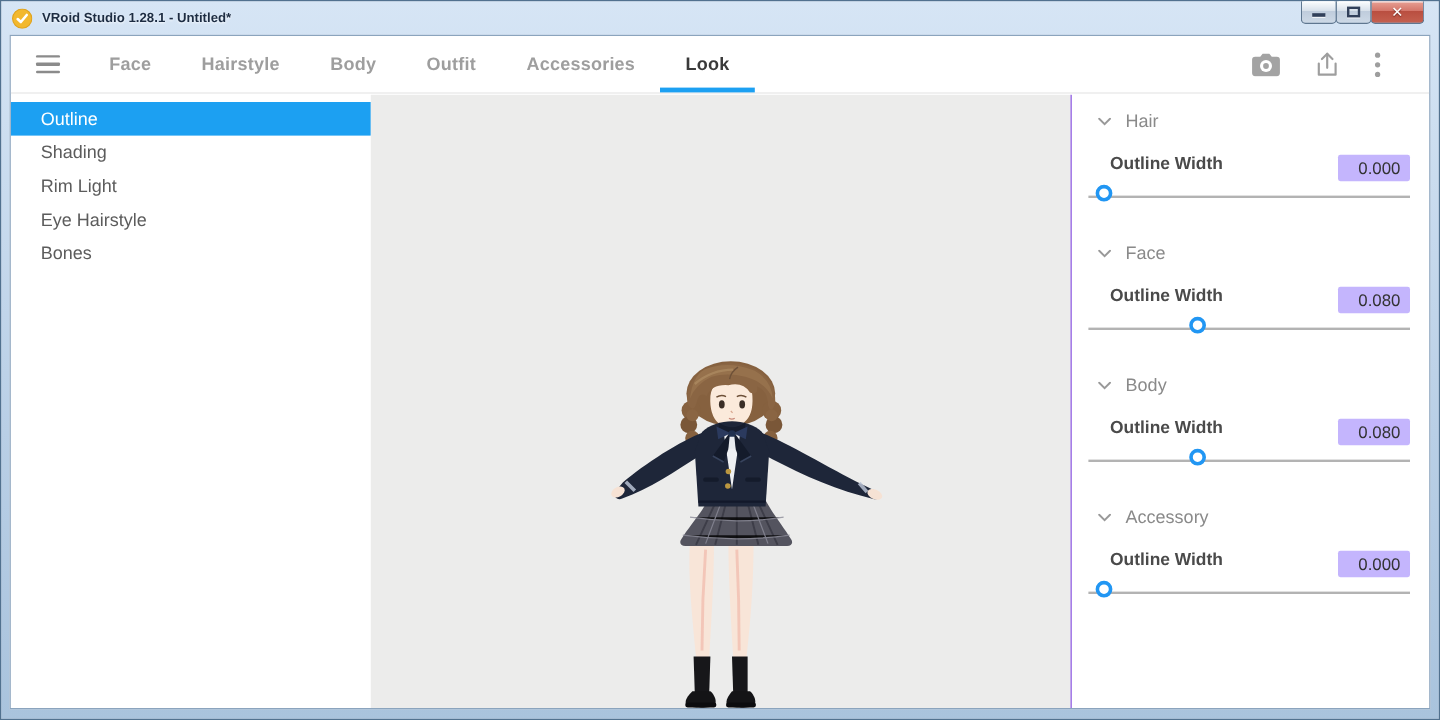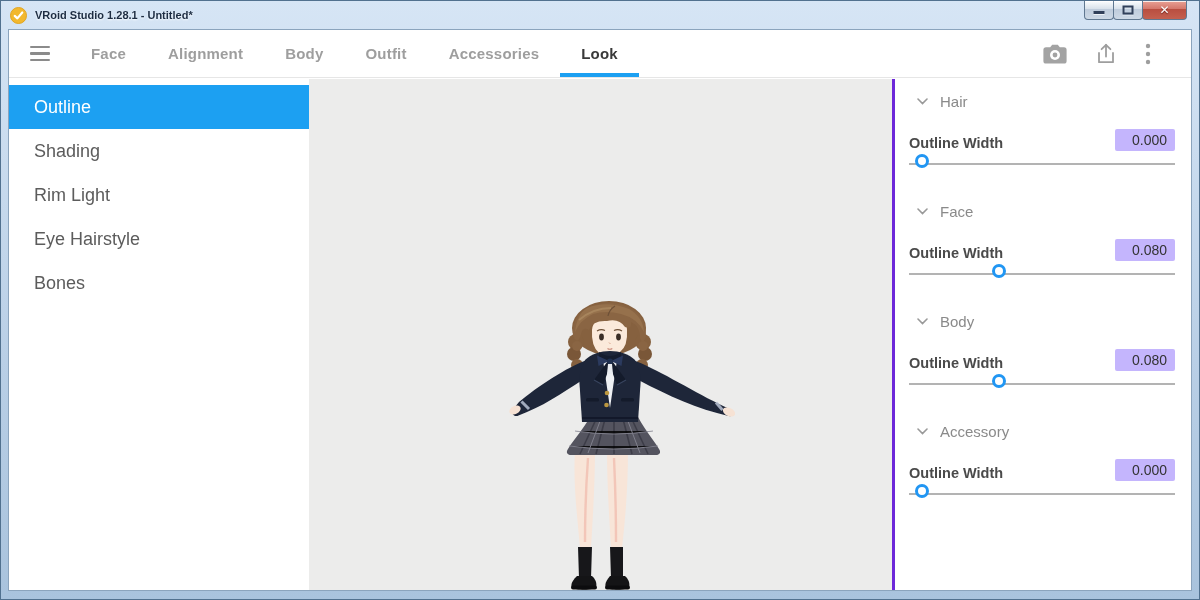--- a/index.html
+++ b/index.html
@@ -66,37 +66,37 @@
     background: var(--accent, #1ba1f2);
   }
   .nav-actions { margin-left: auto; margin-right: 40px; display: flex; align-items: center; gap: 28px; }
   .icon-btn { display: flex; align-items: center; justify-content: center; cursor: pointer; }
 
   
   .main { position: absolute; top: 49px; left: 0; right: 0; bottom: 0; display: flex; }
 
   .sidebar { width: 300px; background: #fff; padding-top: 6px; flex: 0 0 auto; }
   .side-item {
-    height: 44px; display: flex; align-items: center; padding-left: 25px;
-    font-size: 18px; color: #5c5c5c; cursor: pointer;
+    height: 28px; display: flex; align-items: center; padding-left: 25px;
+    font-size: 15px; color: #5c5c5c; cursor: pointer;
   }
   .side-item.active { background: var(--accent, #1ca0f2); color: #fff; }
 
   .viewport { flex: 1; background: #ececeb; position: relative; overflow: hidden; }
   .character { position: absolute; left: 198px; top: 221px; }
 
   .rightpanel {
-    width: 299px; flex: 0 0 auto; background: #fff; border-left: 3px solid #6d28d9;
+    width: 299px; flex: 0 0 auto; background: #fff; border-left: 1px solid #6d28d9;
     padding: 11px 16px 0 14px;
   }
   .section { margin-bottom: 25px; }
   .section-header { display: flex; align-items: center; gap: 12px; height: 22px;
     padding-left: 8px; margin-bottom: 17px; cursor: pointer; }
   .section-title { font-size: 15px; color: #8a8a8a; }
-  .param-row { display: flex; align-items: flex-end; justify-content: space-between; margin-bottom: 3px; }
+  .param-row { display: flex; align-items: flex-start; justify-content: space-between; margin-bottom: 3px; margin-left: 18px; }
   .param-label { font-size: 14.5px; font-weight: bold; color: #4a4a4a; }
   .param-value {
     width: 60px; height: 22px; line-height: 22px; background: #c4b5fd; border-radius: 2px;
     font-size: 14px; color: #333; text-align: right; padding-right: 8px; cursor: text;
   }
   .slider { position: relative; height: 21px; cursor: pointer; }
   .slider .track { position: absolute; left: 0; right: 0; top: 9px; height: 2px; background: #b3b3b3; }
   .slider .handle {
     position: absolute; top: 0; width: 14px; height: 14px; background: #fff;
     border: 3px solid #2196f3; border-radius: 50%; transform: translateX(-50%); cursor: grab;
@@ -133,21 +133,21 @@
       <div class="hamburger">
         <span></span>
           <span></span>
           <span></span>
       </div>
       <div class="tabs">
         <div class="tab">
             <span>Face</span>
           </div>
         <div class="tab">
-            <span>Alignment</span>
+            <span>Hairstyle</span>
           </div>
         <div class="tab">
             <span>Body</span>
           </div>
         <div class="tab">
             <span>Outfit</span>
           </div>
         <div class="tab">
             <span>Accessories</span>
           </div>

